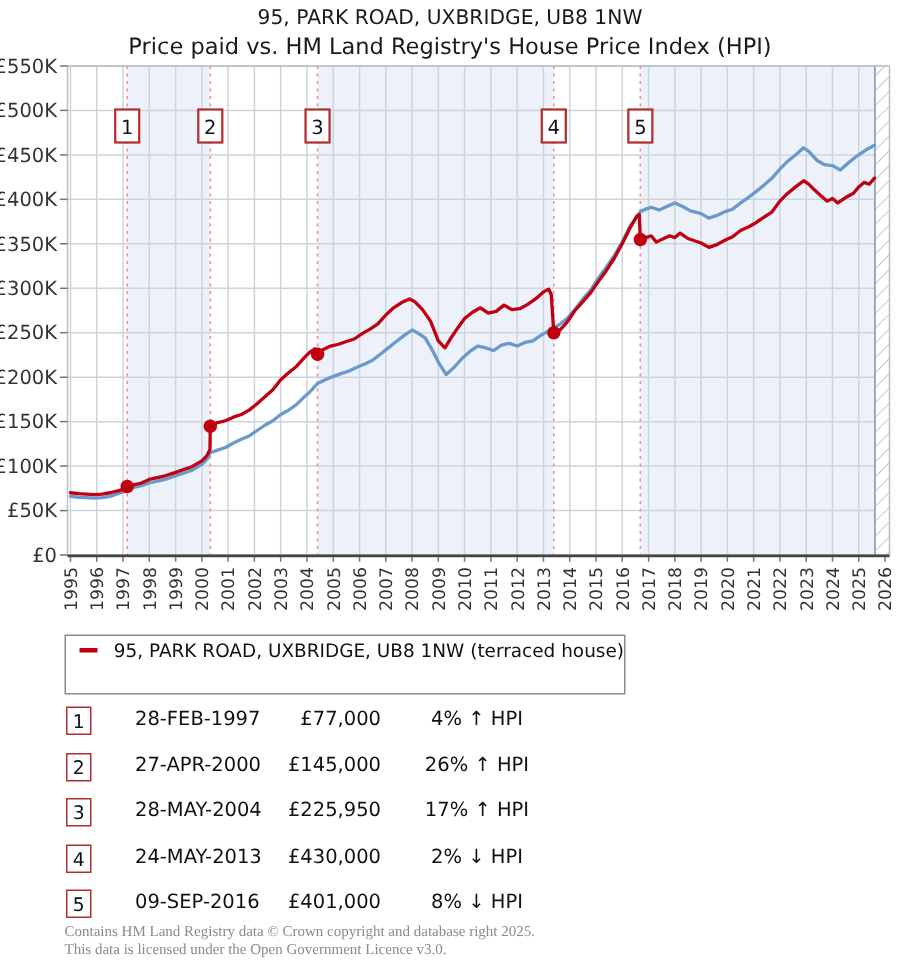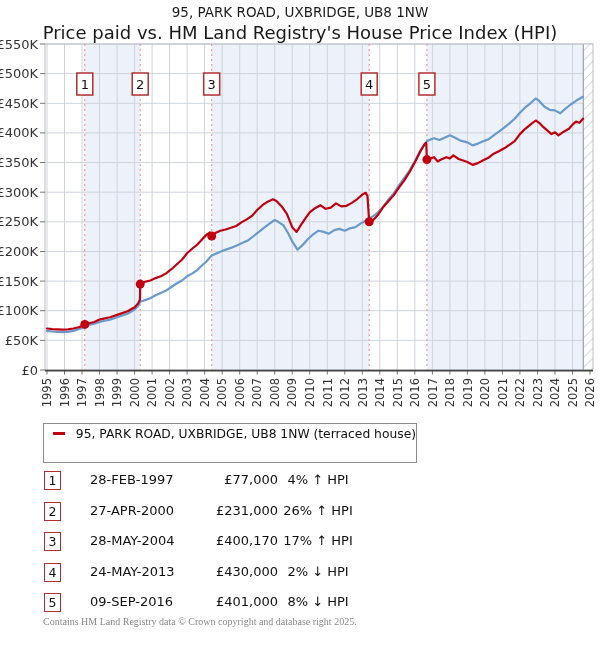--- a/index.html
+++ b/index.html
@@ -1,30 +1,30 @@
 <!DOCTYPE html>
 <html><head>
 <meta charset="utf-8">
 <style>
   html,body{margin:0;padding:0;background:#fff;}
   .page{position:relative;width:600px;height:650px;background:#fff;overflow:hidden;
         font-family:"DejaVu Sans","Liberation Sans",sans-serif;color:#1a1a1a;}
   .title{position:absolute;top:4px;left:0;width:600px;text-align:center;font-size:13.5px;color:#1a1a1a;}
-  .subtitle{position:absolute;top:22px;left:0;width:600px;text-align:center;font-size:18px;color:#1a1a1a;}
+  .subtitle{position:absolute;top:22px;left:0;width:600px;text-align:center;font-size:15px;color:#1a1a1a;}
   svg.chart{position:absolute;left:0;top:0;}
   .legend{position:absolute;left:43px;top:423px;width:372px;height:38px;border:1px solid #8c8c8c;background:#fff;}
   .legend-row{position:relative;height:19px;display:flex;align-items:center;}
   .legend-swatch{display:inline-block;width:42px;height:0;border-top-style:solid;border-top-width:3px;margin-left:9px;margin-right:11px;}
   .legend-label{font-size:12.3px;color:#111;white-space:nowrap;}
   .sales{position:absolute;left:0;top:471px;width:600px;height:145px;}
   .sale-row{position:absolute;left:0;width:600px;height:21px;font-size:13px;}
   .sale-num{position:absolute;left:44px;top:0;width:15px;height:17px;border:1.5px solid #b03030;
             text-align:center;line-height:17px;font-size:12.5px;color:#111;background:#fff;}
   .sale-date{position:absolute;left:90px;top:1px;color:#111;}
-  .sale-price{position:absolute;left:180px;top:1px;width:98px;text-align:right;color:#111;}
+  .sale-price{position:absolute;left:156px;top:1px;width:98px;text-align:right;color:#111;}
   .sale-hpi{position:absolute;left:268px;top:1px;width:100px;text-align:center;color:#111;}
   .footer{position:absolute;left:43px;top:616px;width:557px;font-size:10px;line-height:11.5px;color:#8a8a8a;font-family:Liberation Serif, serif;}
 </style>
 </head>
 <body>
 
 <div class="page">
   <div class="title">95, PARK ROAD, UXBRIDGE, UB8 1NW</div>
   <div class="subtitle">Price paid vs. HM Land Registry's House Price Index (HPI)</div>
 
@@ -218,39 +218,40 @@
   <div class="sales" id="sales">
       <div class="sale-row" style="top: 0px;">
         <span class="sale-num">1</span>
         <span class="sale-date">28-FEB-1997</span>
         <span class="sale-price">£77,000</span>
         <span class="sale-hpi">4% ↑ HPI</span>
       </div>
       <div class="sale-row" style="top: 30.5px;">
         <span class="sale-num">2</span>
         <span class="sale-date">27-APR-2000</span>
-        <span class="sale-price">£231,000</span>
+        <span class="sale-price">£145,000</span>
         <span class="sale-hpi">26% ↑ HPI</span>
       </div>
       <div class="sale-row" style="top: 61px;">
         <span class="sale-num">3</span>
         <span class="sale-date">28-MAY-2004</span>
-        <span class="sale-price">£400,170</span>
+        <span class="sale-price">£225,950</span>
         <span class="sale-hpi">17% ↑ HPI</span>
       </div>
       <div class="sale-row" style="top: 91.5px;">
         <span class="sale-num">4</span>
         <span class="sale-date">24-MAY-2013</span>
         <span class="sale-price">£430,000</span>
         <span class="sale-hpi">2% ↓ HPI</span>
       </div>
       <div class="sale-row" style="top: 122px;">
         <span class="sale-num">5</span>
         <span class="sale-date">09-SEP-2016</span>
         <span class="sale-price">£401,000</span>
         <span class="sale-hpi">8% ↓ HPI</span>
       </div>
     </div>
 
   <div class="footer">
     <div>Contains HM Land Registry data © Crown copyright and database right 2025.</div>
+    <div>This data is licensed under the Open Government Licence v3.0.</div>
   </div>
 </div>
 
 </body></html>

